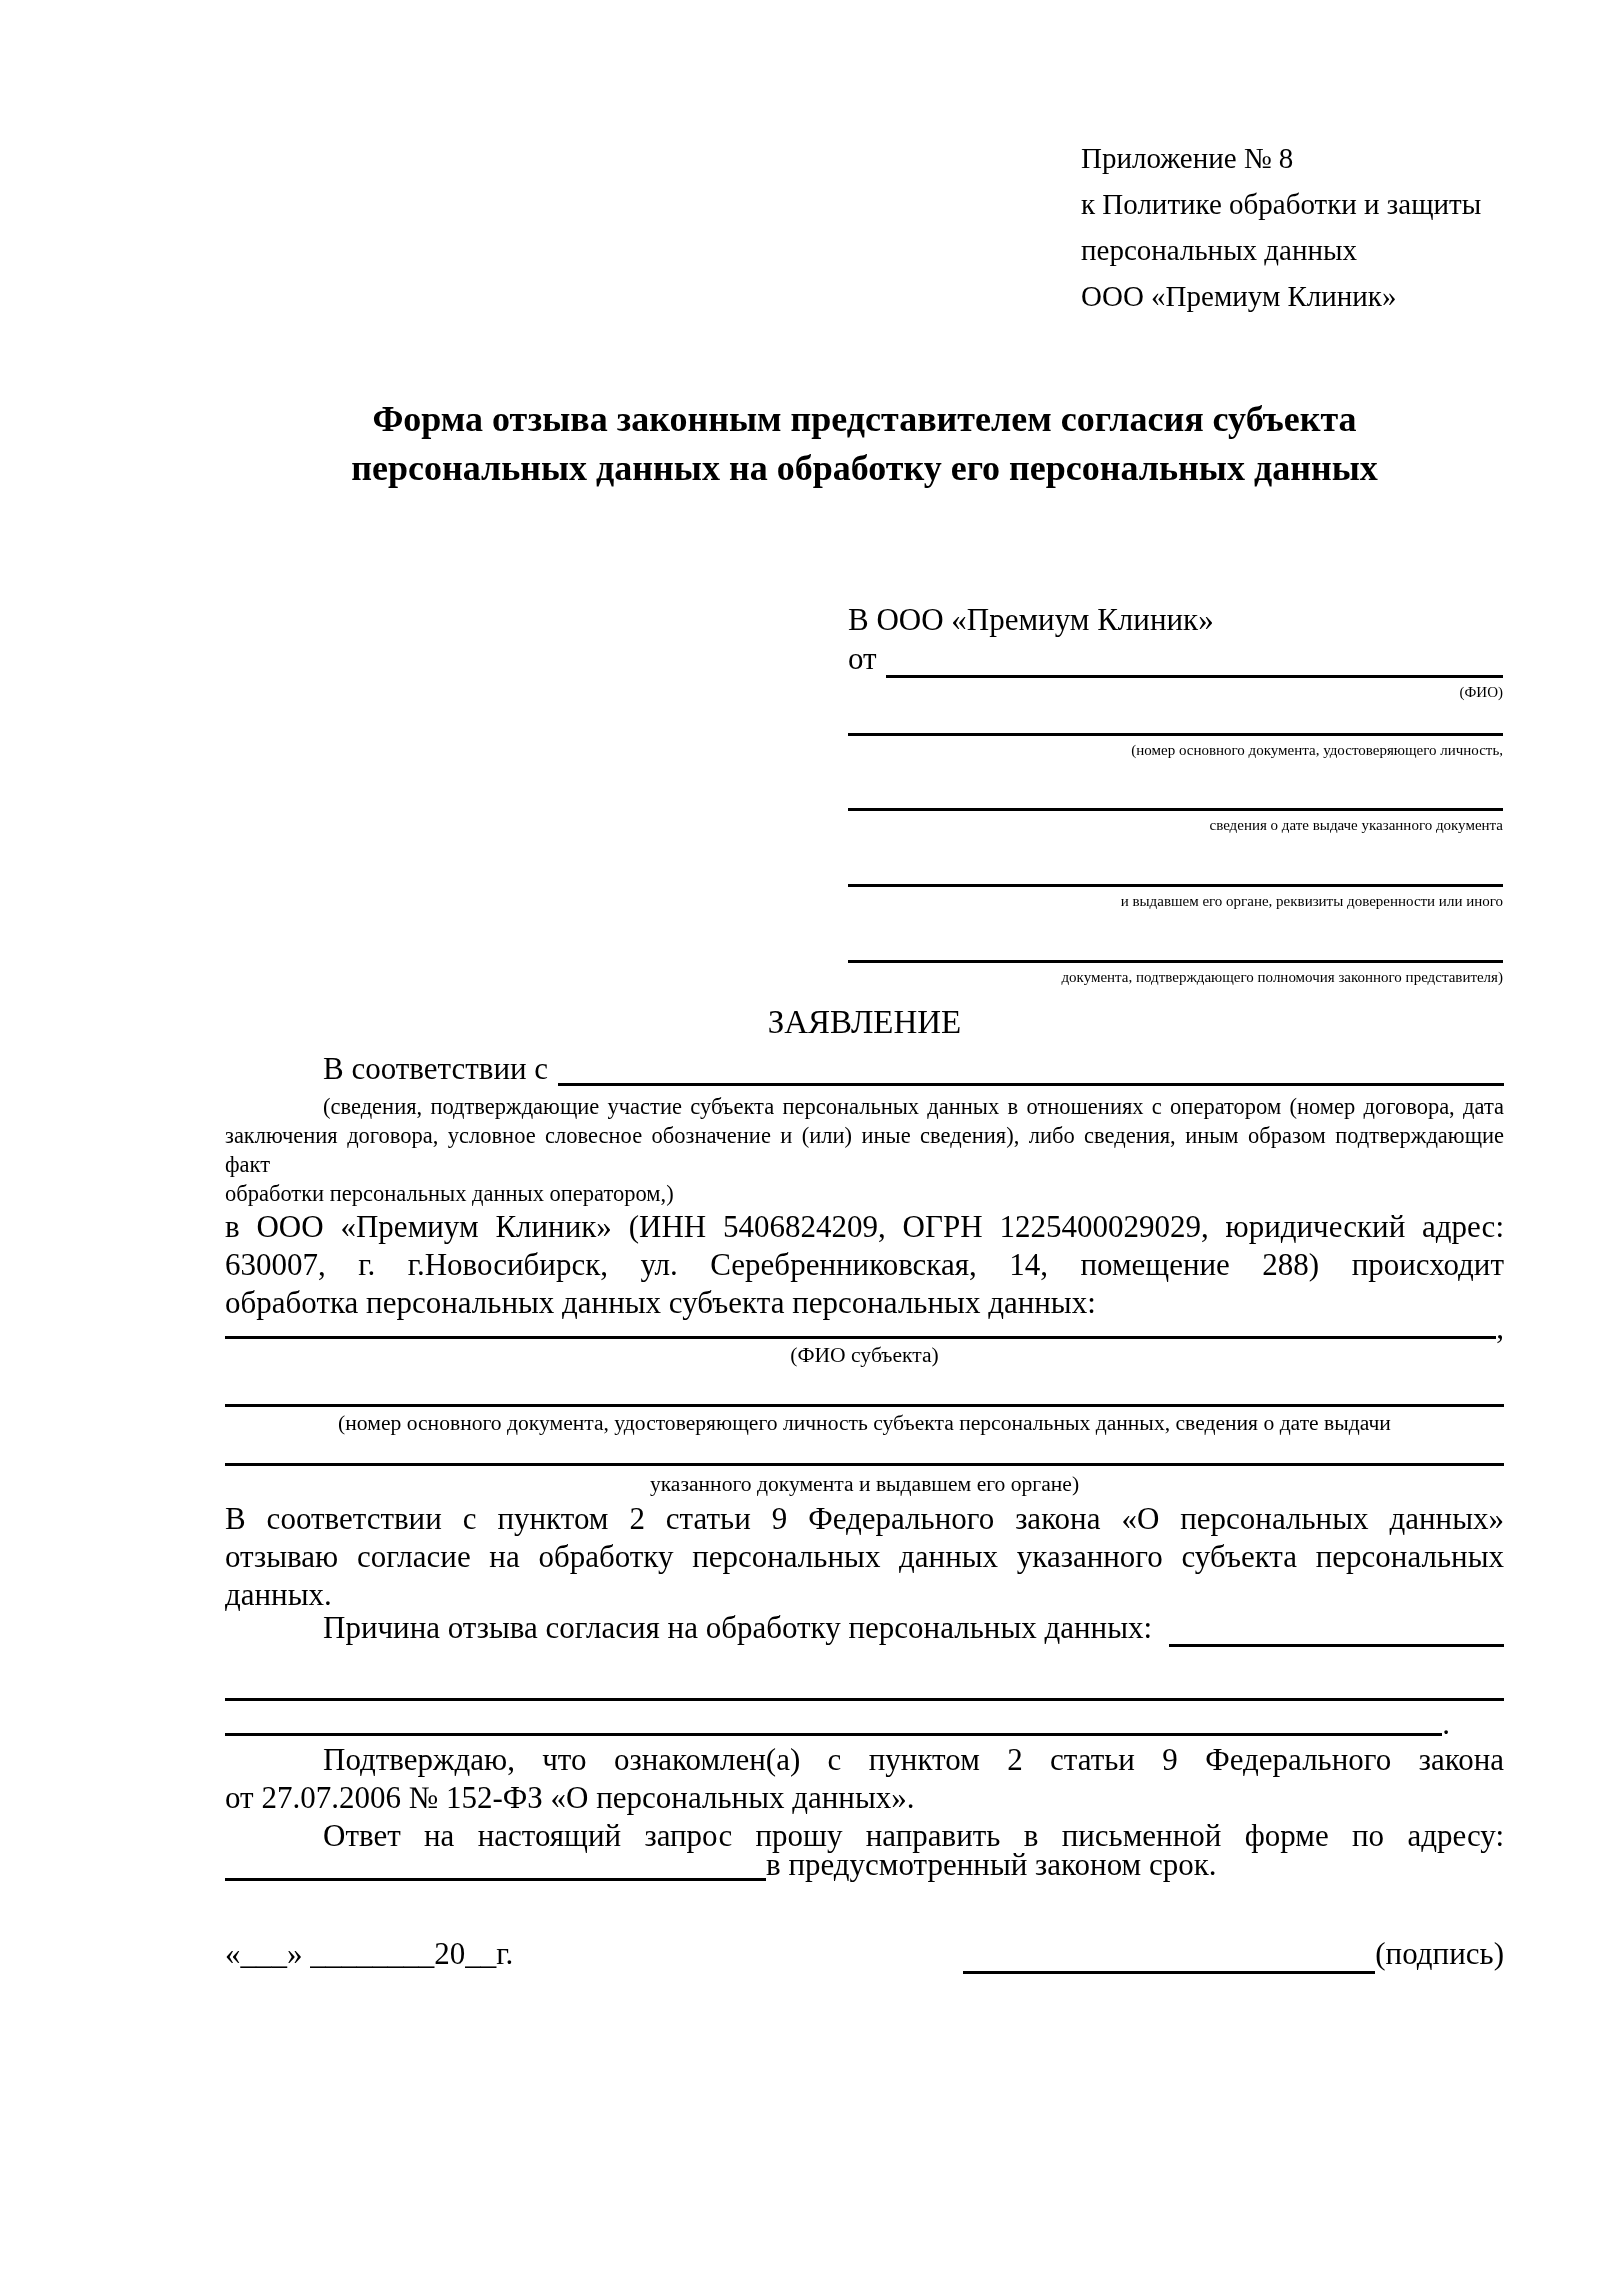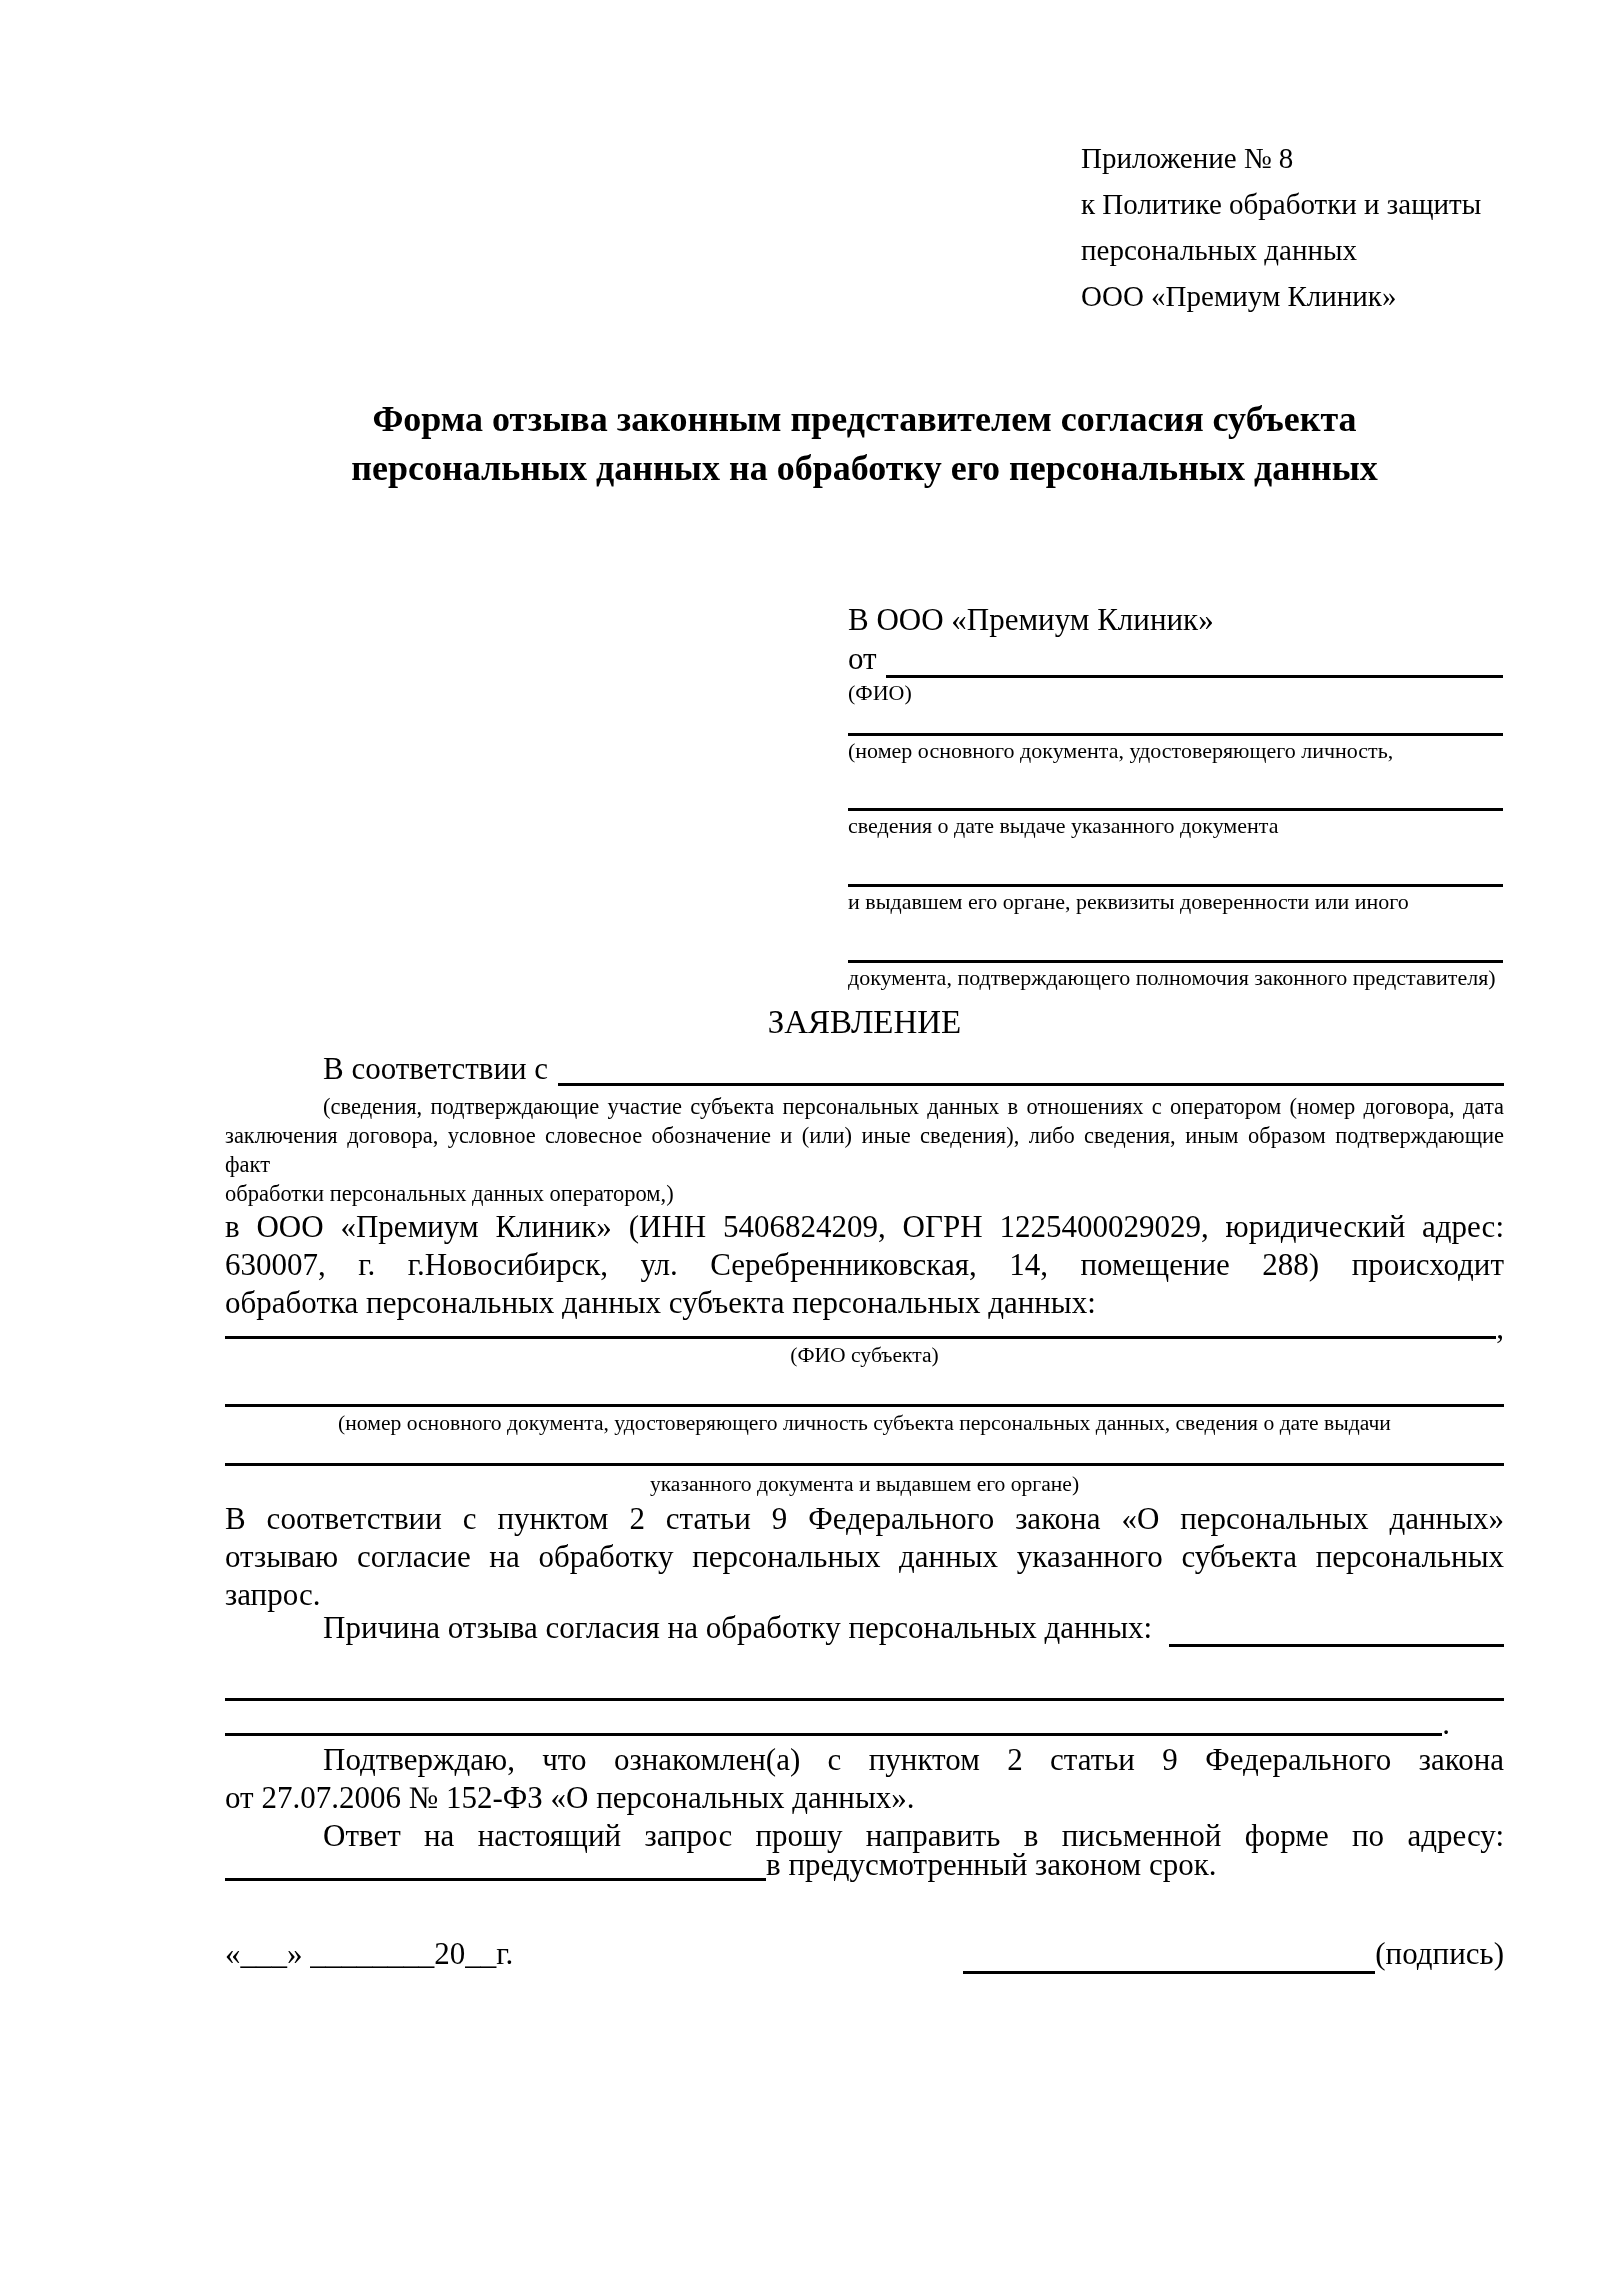--- a/index.html
+++ b/index.html
@@ -55,23 +55,23 @@
     height: 39px;
   }
   .addr-from .from-label { line-height: 39px; }
   .fill-rule {
     flex: 1;
     border-bottom: 3.9px solid #000;
     margin-left: 9.8px;
     height: 29px;
   }
   .caption {
-    font-size: 22px;
+    font-size: 15px;
     line-height: 25.5px;
-    text-align: left;
+    text-align: right;
   }
   .addr-fio-caption { margin-top: 2px; }
   .blank-group { margin-top: 25.5px; }
   .blank-group.first { margin-top: 7.8px; }
   .blank-group .rule {
     height: 19.6px;
     border-bottom: 3.9px solid #000;
     margin-bottom: 2px;
   }
 
@@ -266,21 +266,21 @@
 
     <div class="doc-rule-1"></div>
     <div class="st-caption doc-caption-1">(номер основного документа, удостоверяющего личность субъекта персональных данных, сведения о дате выдачи</div>
 
     <div class="doc-rule-2"></div>
     <div class="st-caption doc-caption-2">указанного документа и выдавшем его органе)</div>
 
     <div class="withdrawal-par">
       <div class="body-line stretch">В соответствии с пунктом 2 статьи 9 Федерального закона «О персональных данных»</div>
       <div class="body-line stretch">отзываю согласие на обработку персональных данных указанного субъекта персональных</div>
-      <div class="body-line">запрос.</div>
+      <div class="body-line">данных.</div>
     </div>
 
     <div class="flex-line reason-line">
       <span class="label">Причина отзыва согласия на обработку персональных данных:</span>
       <span class="fill-rule"></span>
     </div>
 
     <div class="full-rule"></div>
 
     <div class="rule-row dot-rule">

